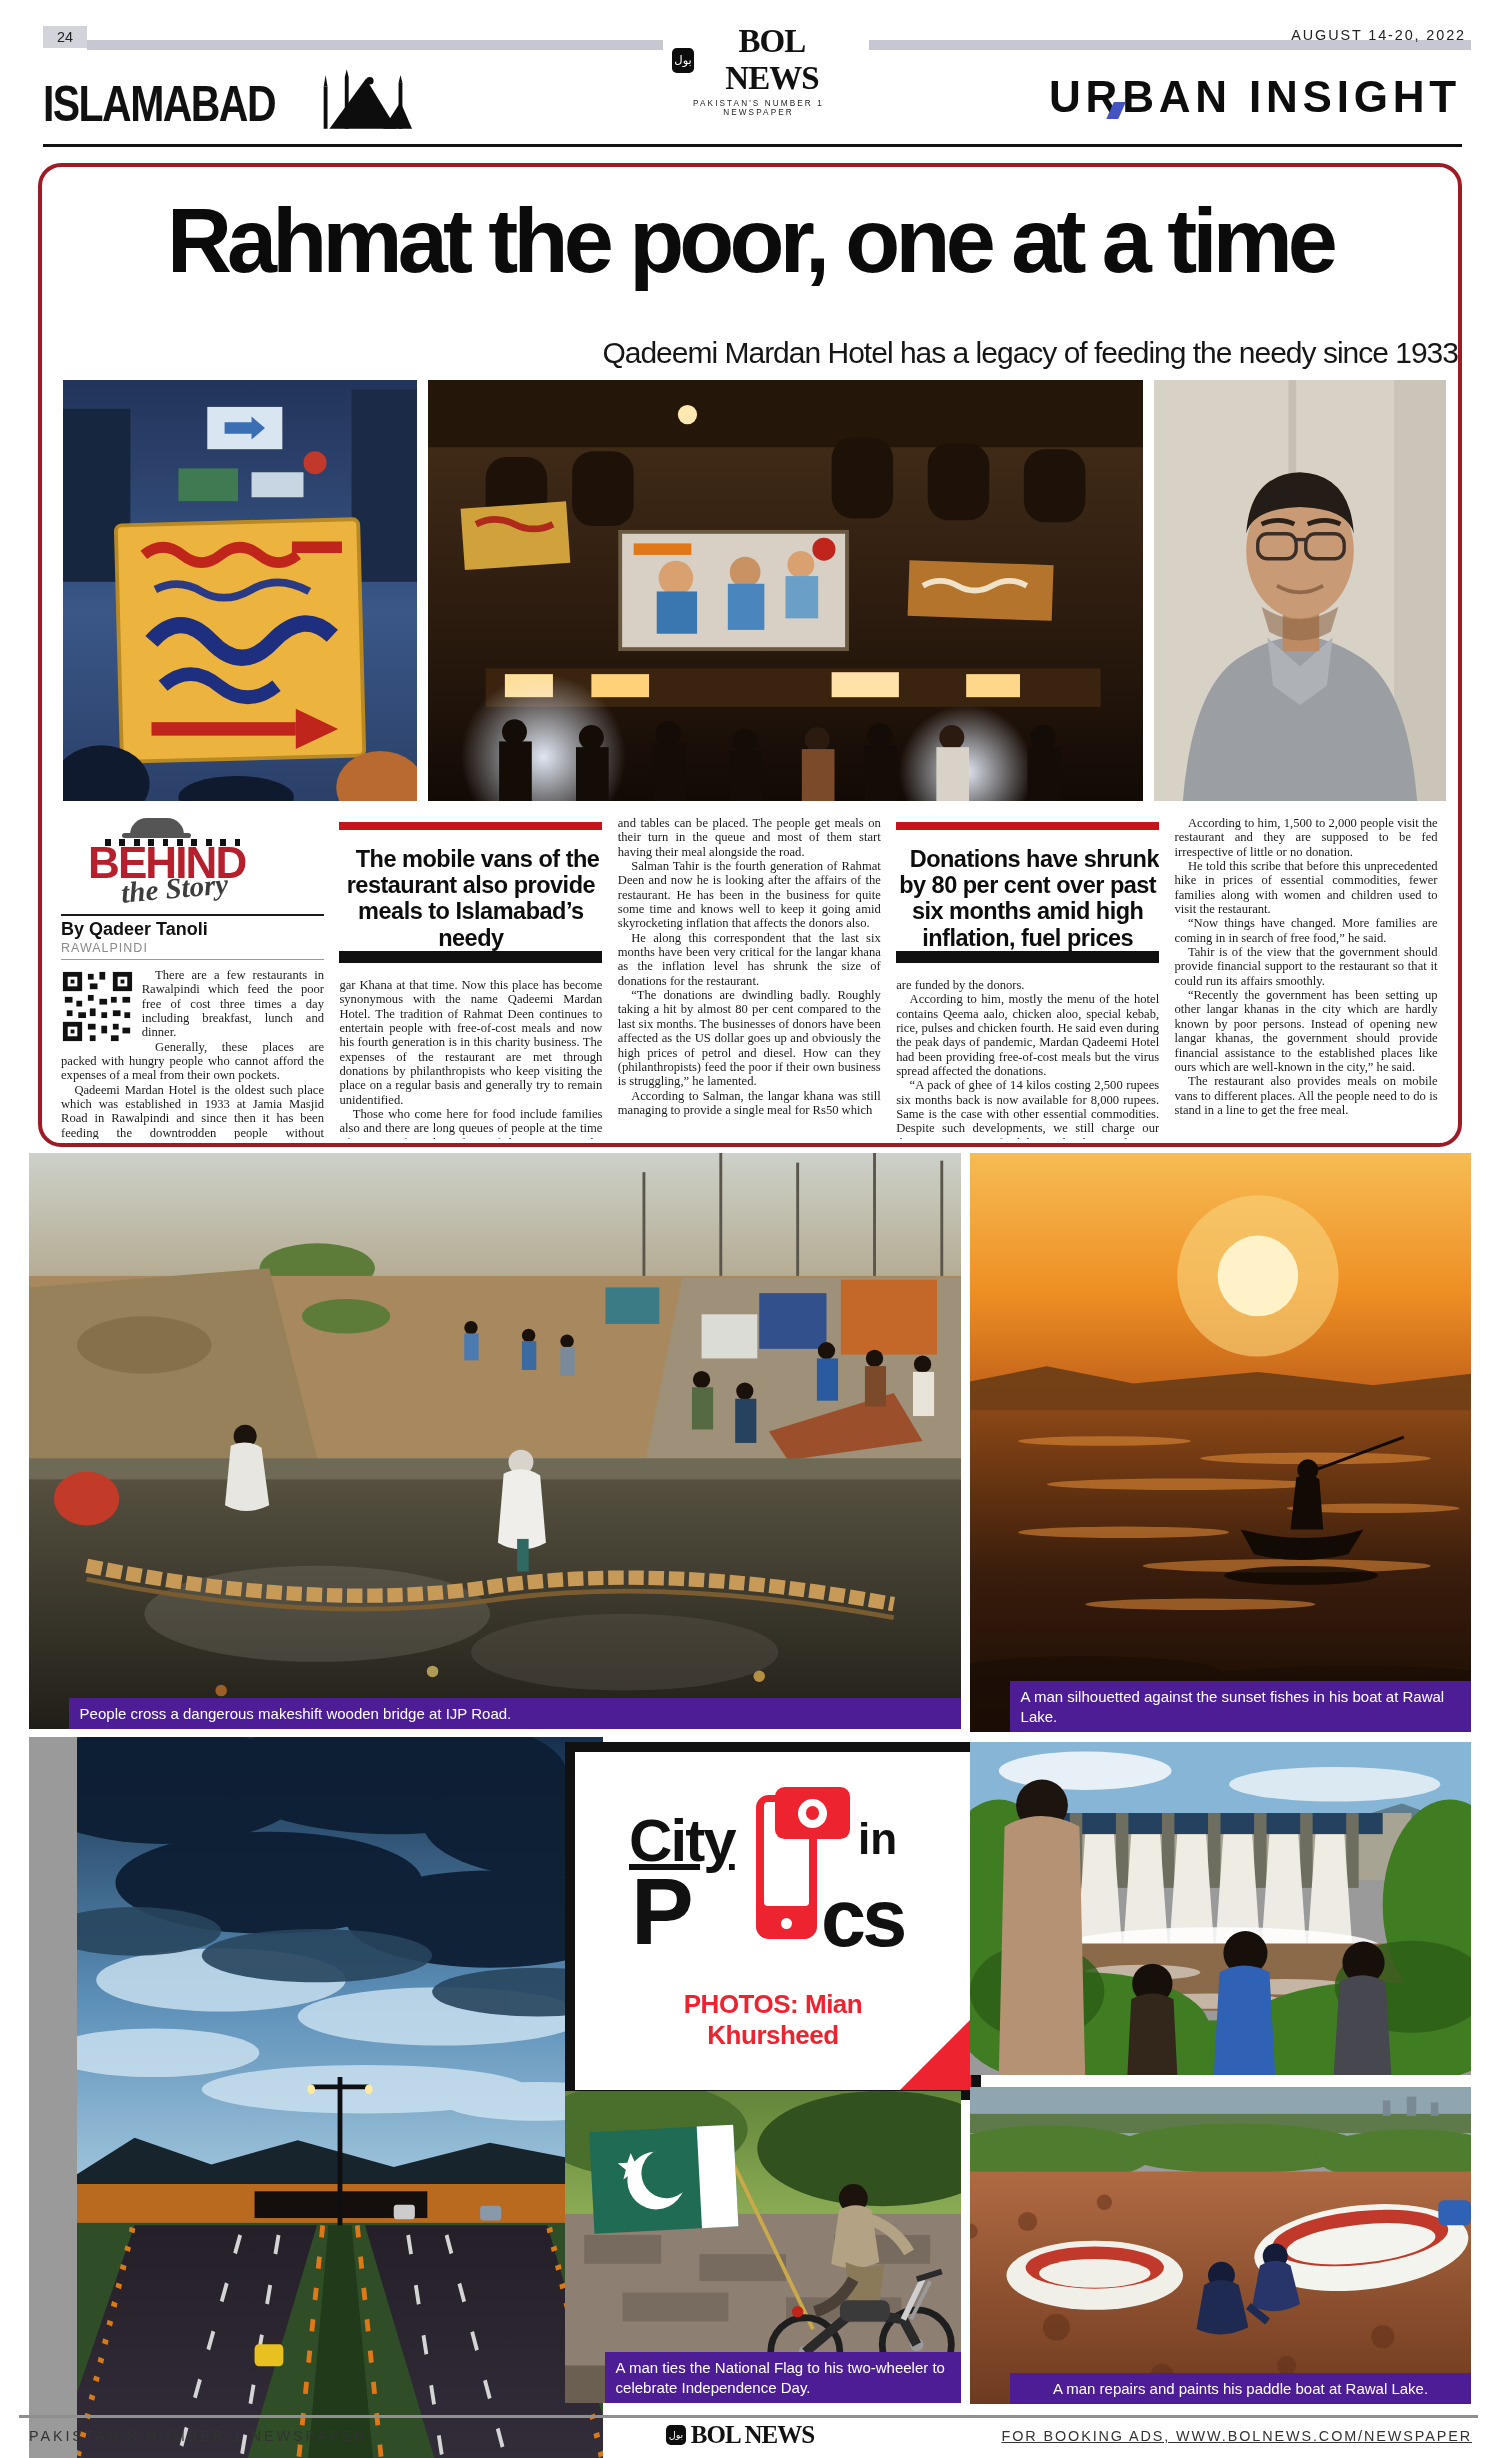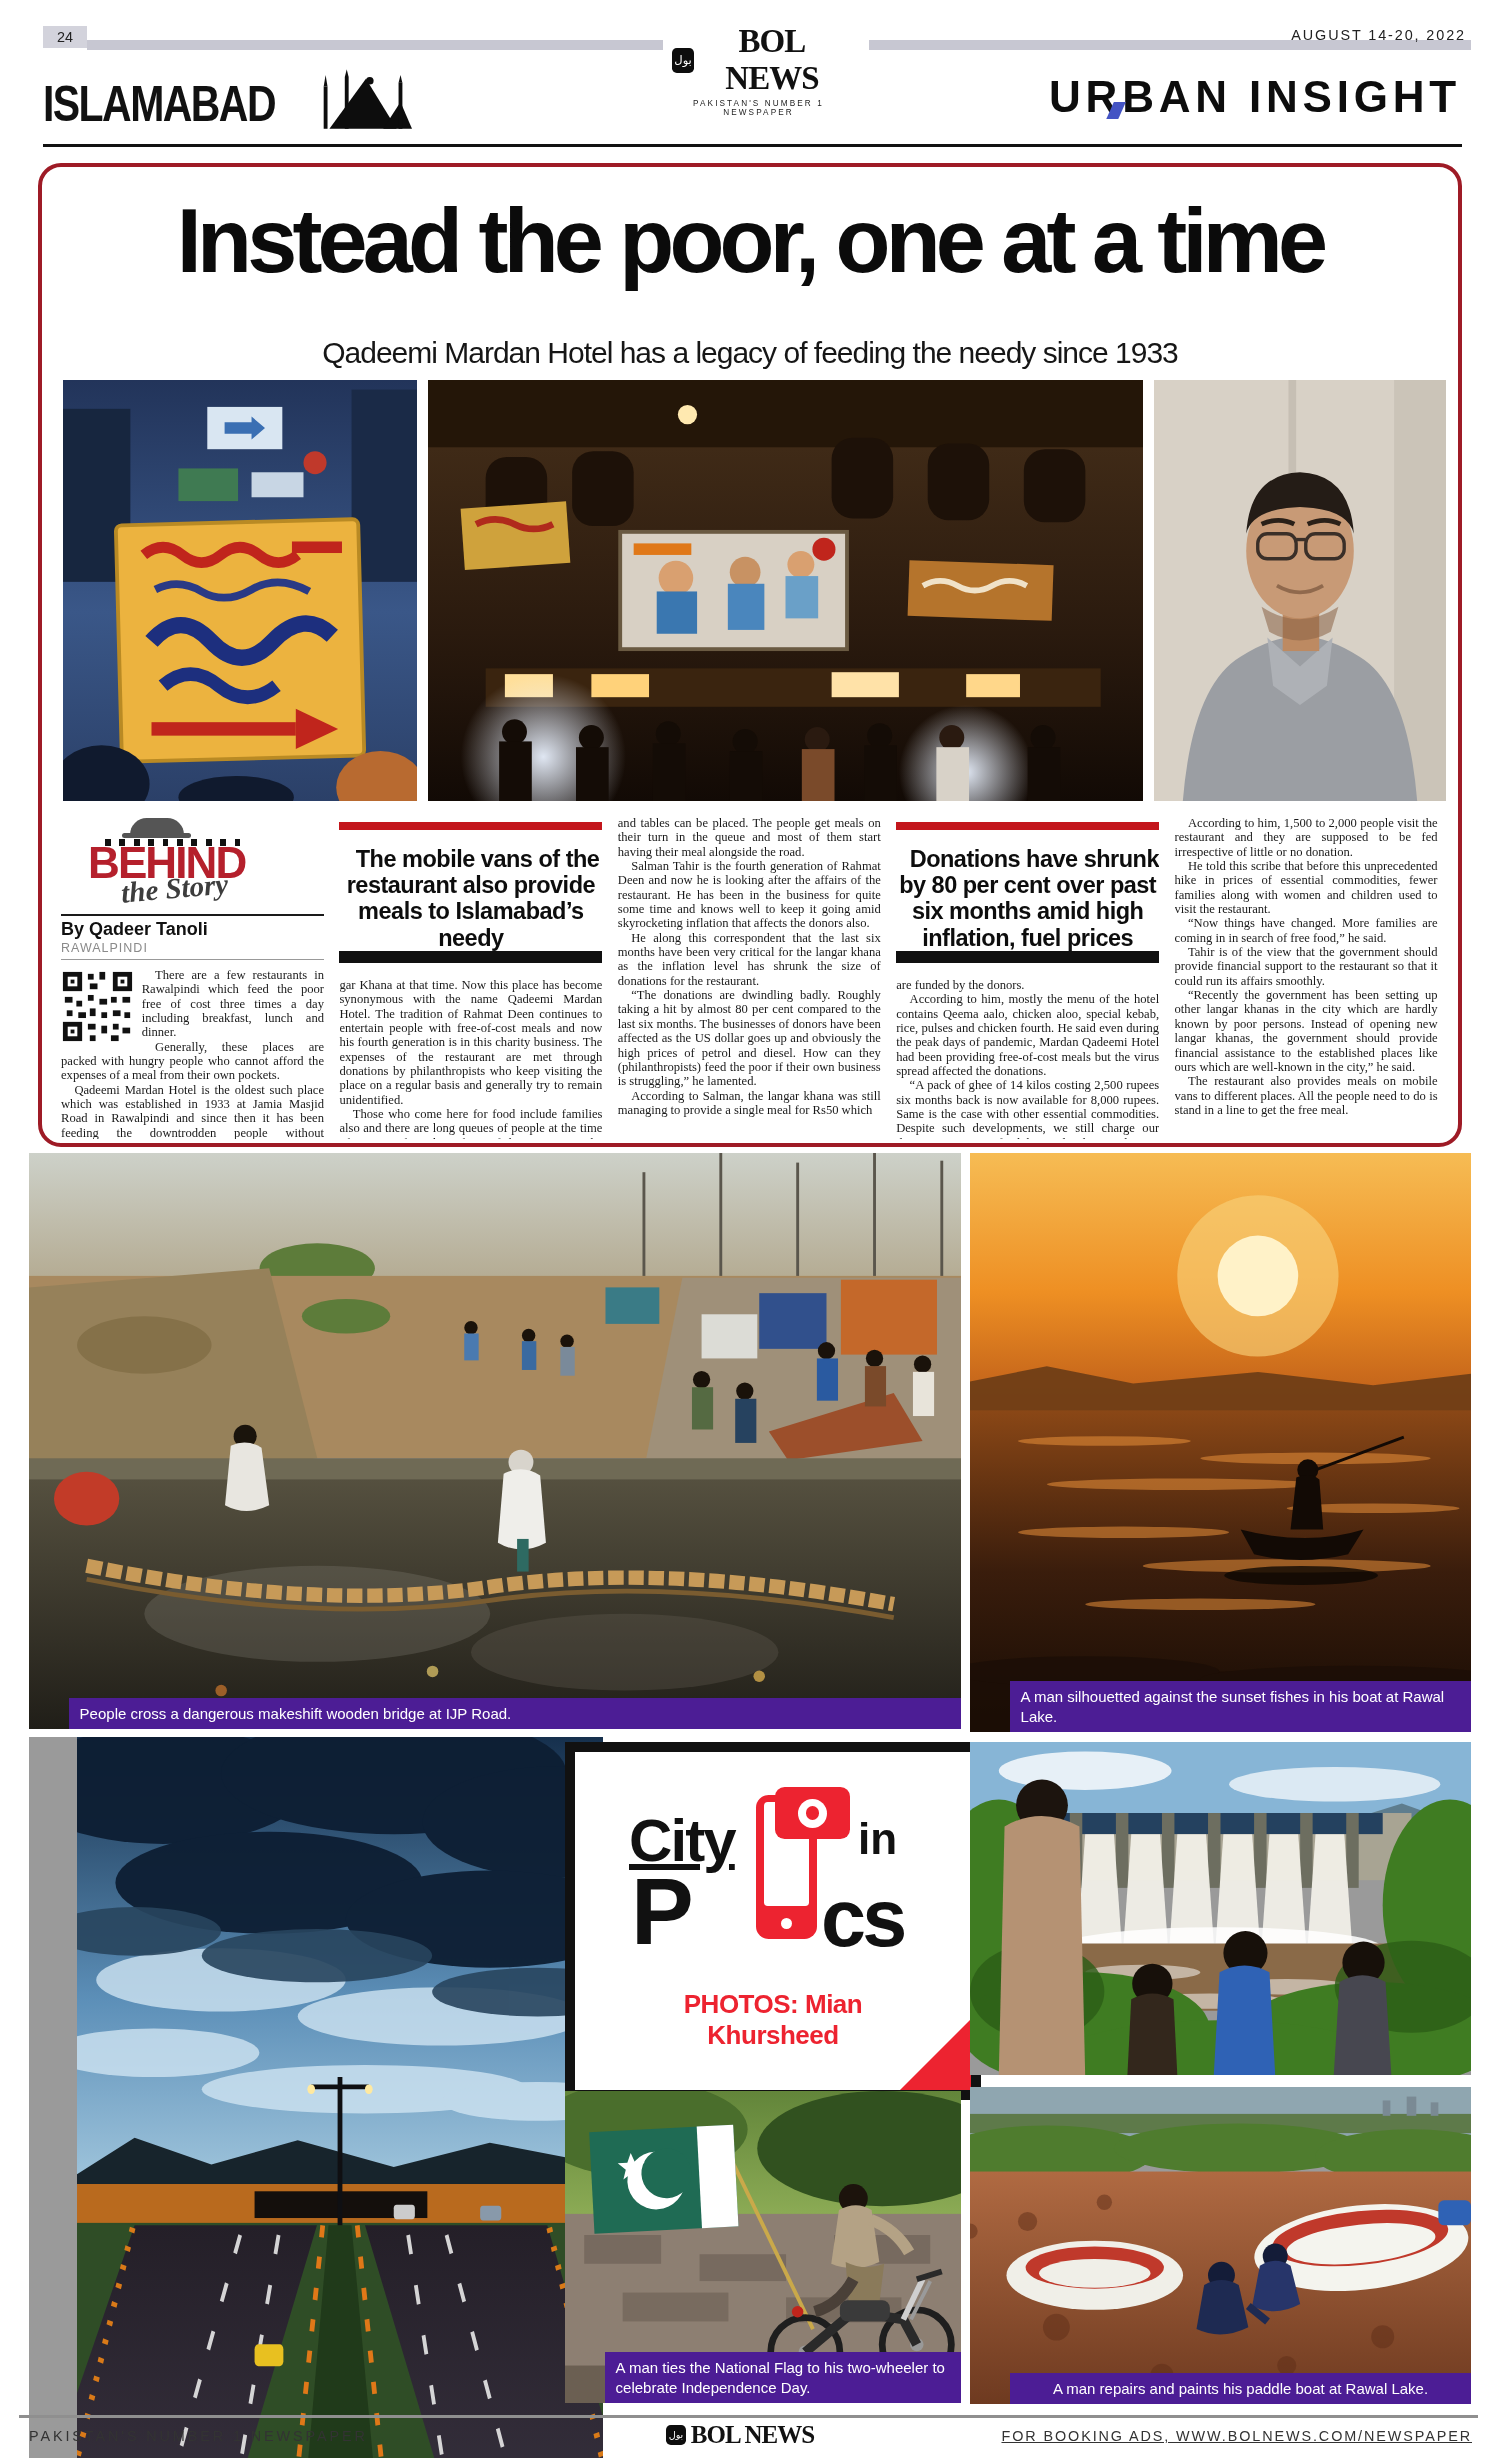--- a/index.html
+++ b/index.html
@@ -27,21 +27,21 @@
                  transform:scaleX(.82);transform-origin:left bottom;}
   .banner-title{right:37px;top:75px;font:700 44px/1 "Liberation Sans",sans-serif;letter-spacing:4.8px;color:#0d0d0d;}
   .banner-title .blue-leg{position:absolute;left:61px;top:27px;width:11.5px;height:17.3px;background:#4454c4;
                           transform:skewX(-24deg);}
   .head-rule{left:43px;top:144px;width:1419px;height:2.9px;background:#111;}
 
   
   .article-box{left:38px;top:163px;width:1416px;height:976px;border:4.8px solid #9e1b26;border-radius:23px;background:#fff;}
   .headline{left:0;right:0;top:27px;text-align:center;
             font:bold 90px/1.05 "Liberation Sans",sans-serif;letter-spacing:-4.8px;color:#0b0b0b;}
-  .subheadline{left:0;right:0;top:169px;text-align:center;
+  .subheadline{left:0;right:0;top:169px;text-align:right;
                font:400 30px/1.1 "Liberation Sans",sans-serif;letter-spacing:-1px;color:#161616;}
   .photo{position:absolute;overflow:hidden;background:#9a9a9a;}
   .photo svg{display:block;width:100%;height:100%;}
 
   
   .text-area{left:19px;top:649px;width:1380px;height:323px;display:flex;gap:15.4px;overflow:hidden;}
   .col{width:263px;height:323px;overflow:hidden;
        font:12.6px/1.14 "Liberation Serif",serif;text-align:justify;color:#1a1a1a;}
   .col p{margin:0;text-indent:13.4px;}
   .col.cont p:first-child{text-indent:0;}
@@ -131,21 +131,21 @@
   </div>
 
   <div class="abs banner-title">
     <span>URBAN INSIGHT</span>
     <span class="blue-leg"></span>
   </div>
 
   <div class="abs head-rule"></div>
 
   <div class="abs article-box">
-    <div class="abs headline">Instead the poor, one at a time</div>
+    <div class="abs headline">Rahmat the poor, one at a time</div>
     <div class="abs subheadline">Qadeemi Mardan Hotel has a legacy of feeding the needy since 1933</div>
 
     <div class="photo" style="left:21px;top:213px;width:354px;height:421px;">
       <svg viewBox="0 0 368 438" preserveAspectRatio="none">
         <defs>
           <linearGradient id="nsky" x1="0" y1="0" x2="0" y2="1">
             <stop offset="0" stop-color="#22345a"></stop>
               <stop offset=".55" stop-color="#3a5788"></stop>
               <stop offset="1" stop-color="#2b4068"></stop>
           </linearGradient>

